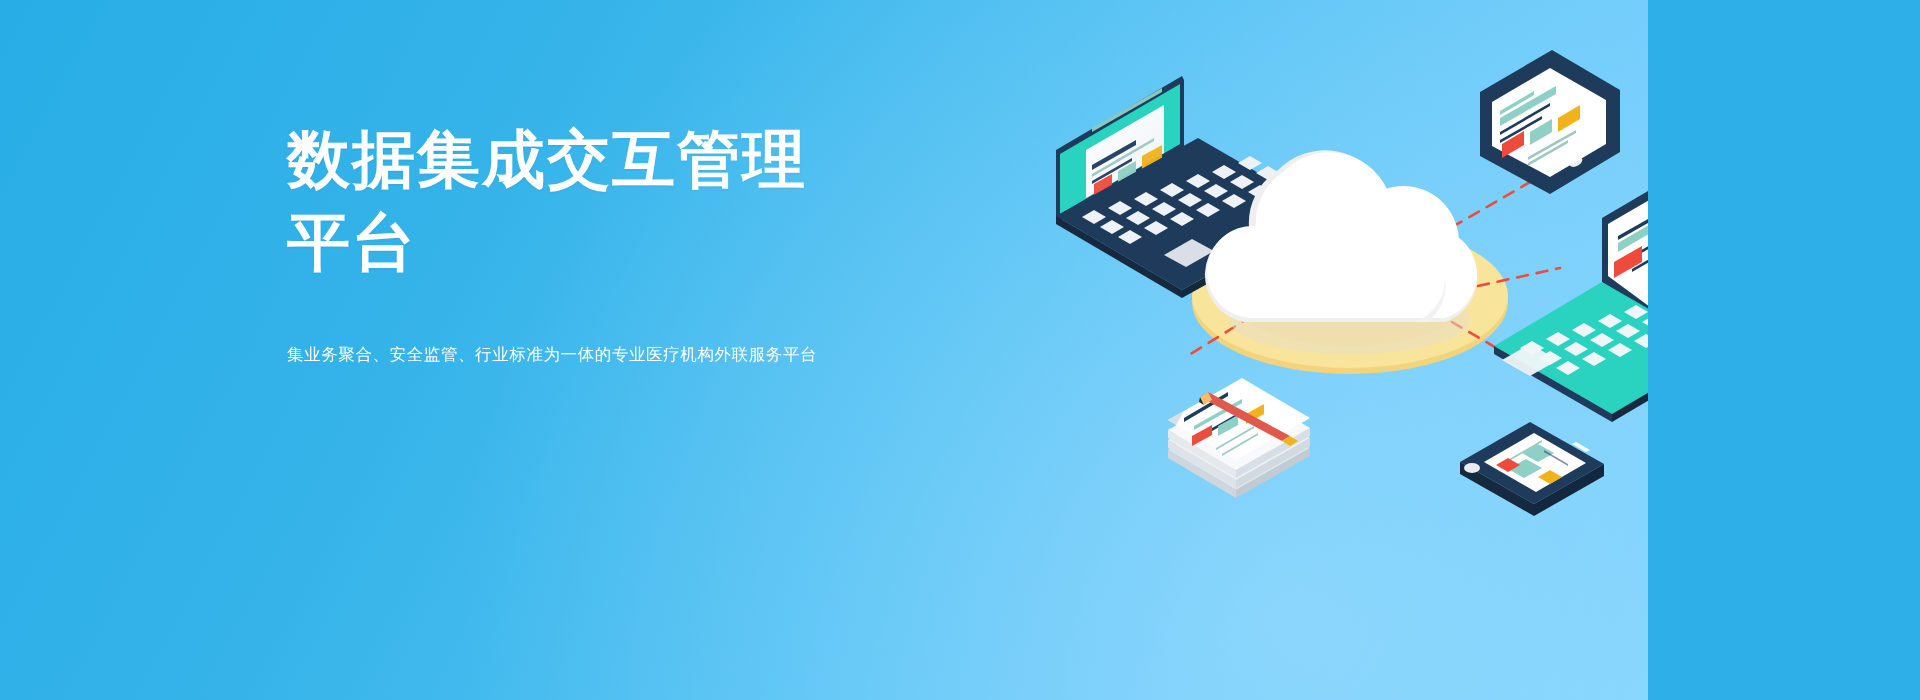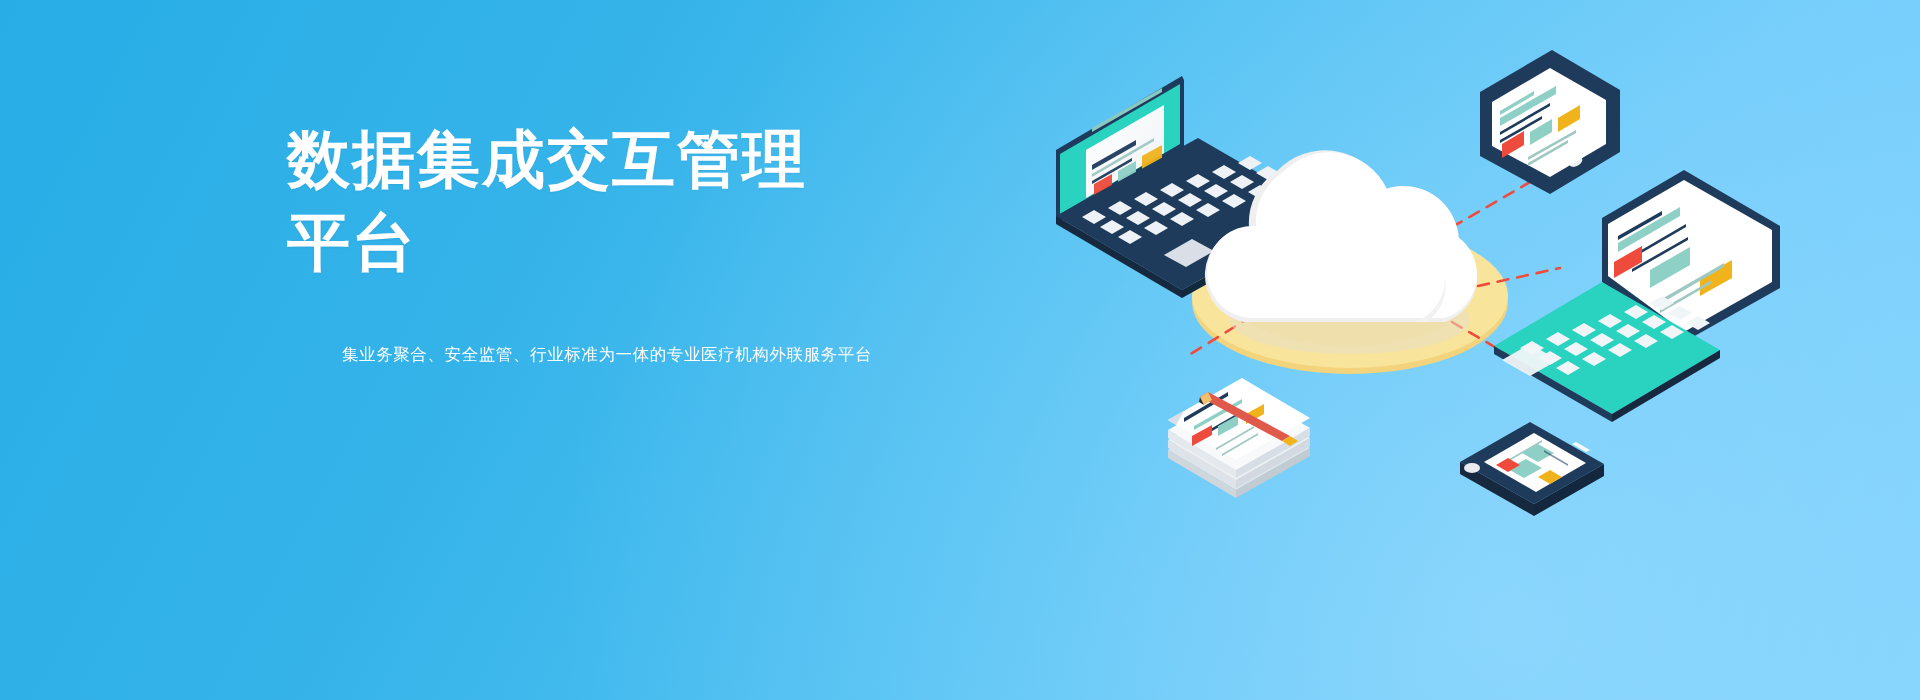--- a/index.html
+++ b/index.html
@@ -4,21 +4,21 @@
 <style>
   * { margin:0; padding:0; box-sizing:border-box; }
   html, body { width:1920px; height:700px; overflow:hidden; }
   body {
     font-family:"Liberation Sans","DejaVu Sans",sans-serif;
     background:#2fafe7;
   }
 
   .banner{
     position:relative;
-    width:1920px; height:700px;
+    width:1648px; height:700px;
     overflow:hidden;
     background:linear-gradient(118deg,#28ade6 0%,#34b3e9 28%,#4fc0f2 55%,#6ecbfa 78%,#7ed2fd 100%);
   }
   
   .bg-sheen{
     position:absolute; inset:0;
     background:radial-gradient(circle at 78% 88%, rgba(160,222,255,.55) 0%, rgba(160,222,255,0) 58%);
     pointer-events:none;
   }
 
@@ -38,21 +38,20 @@
     text-shadow:0 1px 2px rgba(0,60,110,.08);
   }
   .subcopy{
     margin-top:57px;
     color:#ffffff;
     font-size:16.5px;
     font-weight:400;
     letter-spacing:.6px;
     line-height:1.6;
     white-space:nowrap;
-    text-align:center;
   }
 
   
   .art{
     position:absolute;
     left:1060px; top:70px;
     width:800px; height:520px;
   }
   .art svg{ display:block; width:800px; height:520px; overflow:visible; }
 </style>

